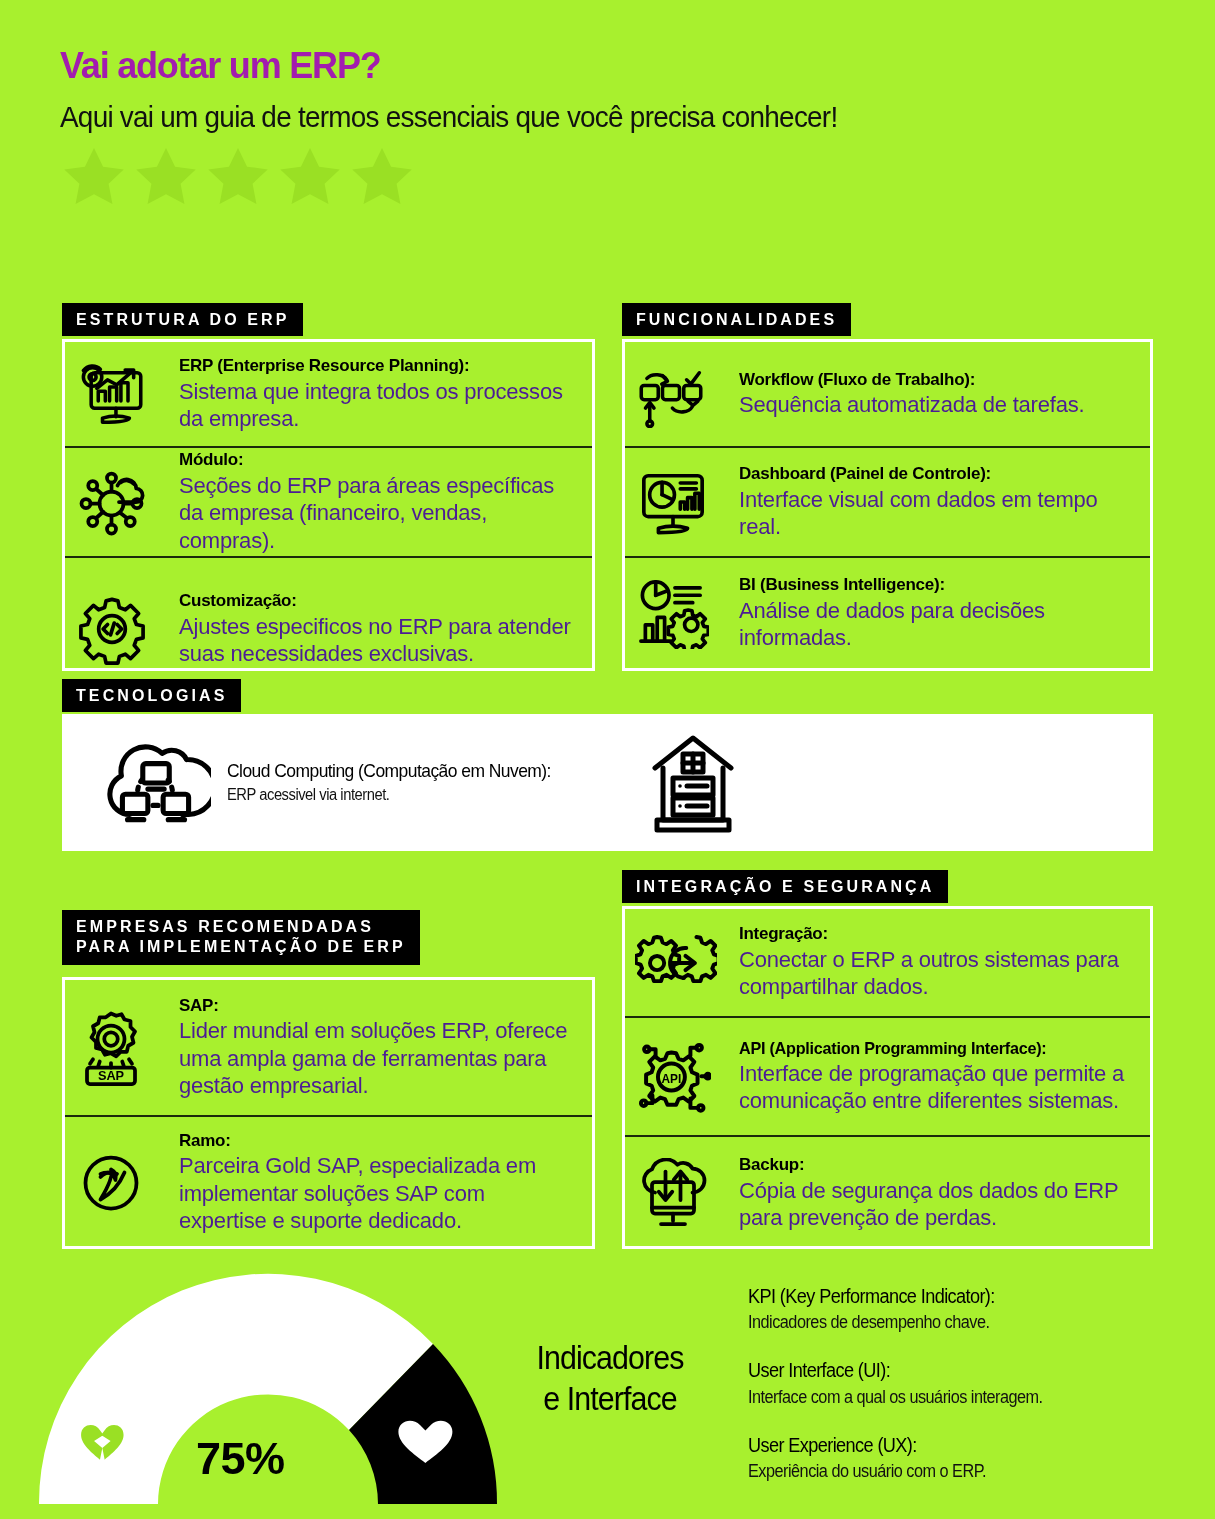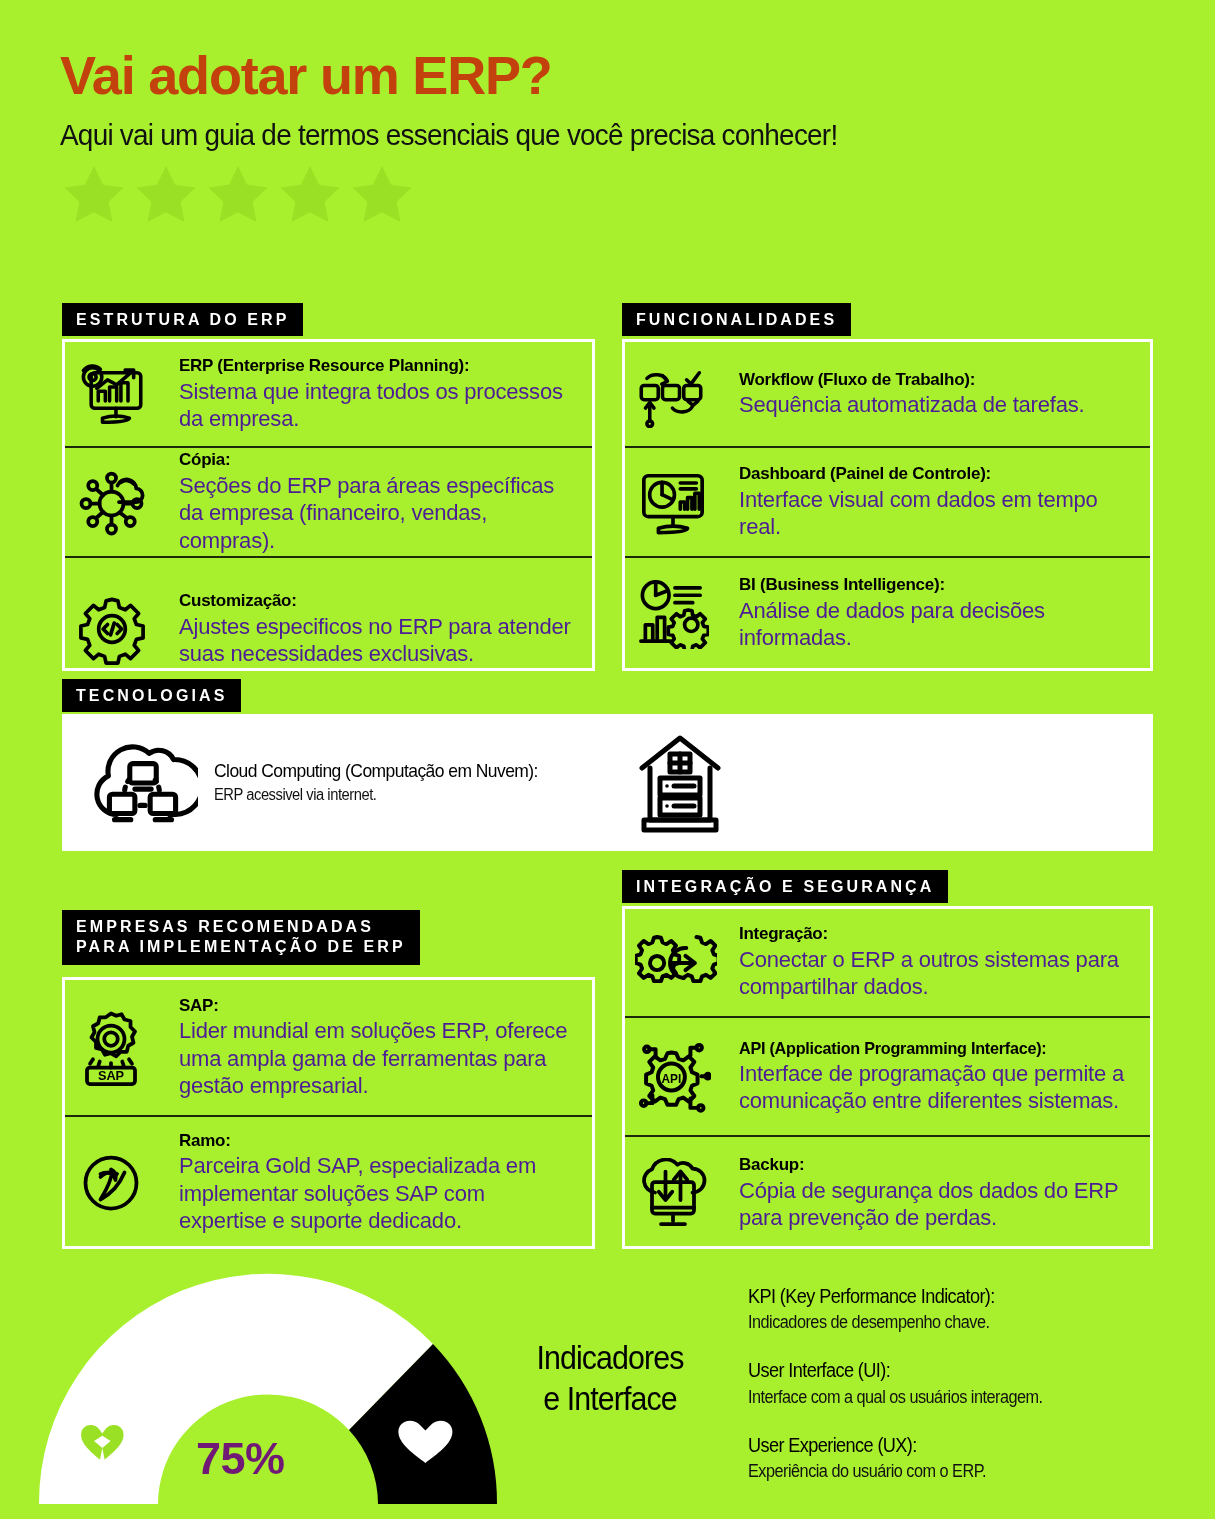--- a/index.html
+++ b/index.html
@@ -7,21 +7,21 @@
     width: 1215px; height: 1519px;
     background: #a8f02e;
     font-family: "Liberation Sans", sans-serif;
     overflow: hidden;
   }
   .page { position: relative; width: 1215px; height: 1519px; background: #a8f02e; }
 
   
   .header { position: absolute; left: 60px; top: 48px; width: 1100px; }
   .title {
-    font-size: 54px; font-weight: 900; color: #c2410c; letter-spacing: -1.2px;
+    font-size: 36px; font-weight: 900; color: #a21caf; letter-spacing: -1.2px;
     line-height: 1.0; font-family: "Liberation Sans", sans-serif;
   }
   .subtitle {
     margin-top: 16px; font-size: 30px; font-weight: 400; color: #111;
     letter-spacing: -0.8px; line-height: 1.1;
     font-family: "Liberation Sans Narrow", "Liberation Sans", sans-serif;
     transform: scaleX(0.93); transform-origin: left center;
   }
   .stars { margin-top: 10px; display: flex; gap: 4px; }
   .star { width: 68px; height: 66px; display: block; }
@@ -60,21 +60,21 @@
   #tag-estrutura { position: absolute; left: 62px; top: 303px; }
   #card-estrutura { position: absolute; left: 62px; top: 339px; width: 533px; height: 332px; }
 
   #tag-funcionalidades { position: absolute; left: 622px; top: 303px; }
   #card-funcionalidades { position: absolute; left: 622px; top: 339px; width: 531px; height: 332px; }
 
   #tag-tecnologias { position: absolute; left: 62px; top: 679px; }
   #panel-tecnologias {
     position: absolute; left: 62px; top: 714px; width: 1091px; height: 137px;
     background: #ffffff;
-    display: flex; align-items: center;
+    display: flex; align-items: center; padding-left: 13px;
   }
   .tech-item { display: flex; align-items: center; gap: 12px; }
   .tech-item .ico { flex: 0 0 120px; display: flex; align-items: center; justify-content: center; }
   .tech-hd {
     font-size: 19px; font-weight: 400; color: #000; letter-spacing: -0.6px;
     line-height: 1.15; font-family: "Liberation Sans Narrow","Liberation Sans",sans-serif;
     transform: scaleX(0.92); transform-origin: left center;
   }
   .tech-bd {
     font-size: 16px; font-weight: 400; color: #111; letter-spacing: -0.5px;
@@ -87,21 +87,21 @@
   #card-empresas { position: absolute; left: 62px; top: 977px; width: 533px; height: 272px; }
 
   #tag-integracao { position: absolute; left: 622px; top: 870px; }
   #card-integracao { position: absolute; left: 622px; top: 906px; width: 531px; height: 343px; }
 
   
   #gauge-block { position: absolute; left: 36px; top: 1272px; width: 470px; height: 247px; }
   #gauge-svg { display: block; }
   .gauge-pct {
     position: absolute; left: 196px; top: 1433px;
-    font-size: 45px; font-weight: 900; color: #701a75; letter-spacing: -0.5px;
+    font-size: 45px; font-weight: 900; color: #000000; letter-spacing: -0.5px;
   }
   #gauge-title {
     position: absolute; left: 505px; top: 1337px; width: 210px;
     font-size: 33px; font-weight: 400; color: #000; line-height: 1.25;
     letter-spacing: -1px; text-align: center;
     font-family: "Liberation Sans Narrow","Liberation Sans",sans-serif;
     transform: scaleX(0.92); transform-origin: center center;
   }
 
   
@@ -195,21 +195,21 @@
           <line x1="20" y1="50" x2="32" y2="50"></line>
           <line x1="64" y1="50" x2="76" y2="50"></line>
           <line x1="28" y1="31" x2="37" y2="39"></line>
           <line x1="59" y1="62" x2="68" y2="69"></line>
           <line x1="28" y1="69" x2="37" y2="61"></line>
           <path d="M56 26 a13 13 0 0 1 25 4 a9 9 0 0 1 -1 18 l-22 0"></path>
           <path d="M60 22 a13 13 0 0 1 18 2"></path>
         </svg>
       </div>
       <div class="txt">
-        <div class="hd">Cópia:</div>
+        <div class="hd">Módulo:</div>
         <div class="bd">Seções do ERP para áreas específicas da empresa (financeiro, vendas, compras).</div>
       </div>
     </div>
 
     <div class="row" style="height:142px">
       <div class="ico">
         <svg class="ic" width="74" height="72" viewBox="0 0 100 96">
           <path d="M50 8 l8 2 2 9 8 3 7 -6 11 11 -6 7 3 8 9 2 0 16 -9 2 -3 8 6 7 -11 11 -7 -6 -8 3 -2 9 -16 0 -2 -9 -8 -3 -7 6 -11 -11 6 -7 -3 -8 -9 -2 0 -16 9 -2 3 -8 -6 -7 11 -11 7 6 8 -3 2 -9z"></path>
           <circle cx="50" cy="48" r="18"></circle>
           <polyline points="44,42 38,48 44,54"></polyline>

